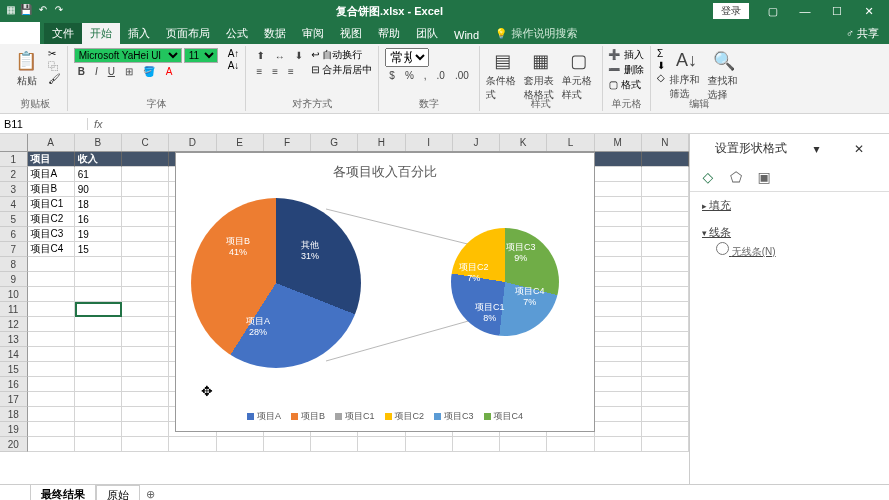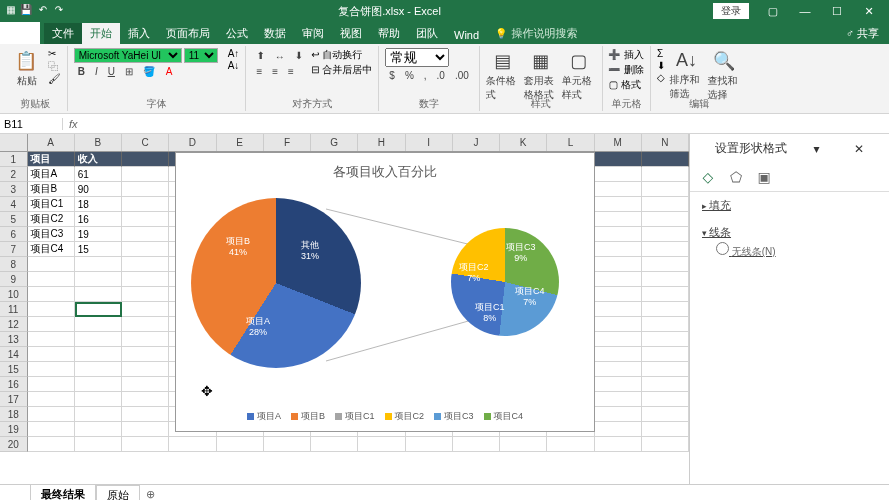--- a/index.html
+++ b/index.html
@@ -1,20 +1,20 @@
 <!DOCTYPE html>
 <html><head>
 <meta charset="utf-8">
 <style>
 * { box-sizing: border-box; margin: 0; padding: 0; font-family: "Microsoft YaHei", sans-serif; }
 body { background: #fff; font-size: 11px; overflow: hidden; }
 .titlebar { background: #217346; color: #fff; height: 22px; display: flex; align-items: center; padding: 0 4px; }
 .titlebar .qat { display: flex; gap: 2px; }
 .titlebar .qat span { width: 14px; height: 14px; display: inline-block; color: #fff; font-size: 10px; text-align: center; }
-.titlebar .title { flex: 1; text-align: center; font-size: 11px; }
+.titlebar .title { flex: 1; text-align: center; font-size: 11px; font-weight: bold; }
 .titlebar .winbtns { display: flex; gap: 0; }
 .titlebar .winbtns span { width: 32px; height: 22px; display: flex; align-items: center; justify-content: center; font-size: 11px; }
 .titlebar .login { background: #fff; color: #333; padding: 1px 8px; margin-right: 8px; font-size: 10px; }
 .tabs { background: #217346; height: 22px; display: flex; align-items: flex-end; padding-left: 4px; margin-left: 40px; }
 .tabs .tab { padding: 3px 8px; font-size: 11px; color: #fff; cursor: pointer; }
 .tabs .tab.active { background: #f3f3f3; color: #217346; }
 .tabs .tab.file { background: #185c37; color: #fff; }
 .tabs .tellme { color: #d0e8d8; padding: 3px 8px; display: flex; align-items: center; gap: 4px; }
 .tabs .tellme::before { content: "💡"; font-size: 10px; }
 .tabs .share { margin-left: auto; color: #fff; padding: 3px 10px; font-size: 11px; }
@@ -22,21 +22,21 @@
 .ribbon-group { border-right: 1px solid #d4d4d4; padding: 0 6px; display: flex; flex-direction: column; position: relative; }
 .ribbon-group .label { position: absolute; bottom: 0; left: 0; right: 0; text-align: center; font-size: 10px; color: #666; }
 .ribbon-group .content { flex: 1; display: flex; align-items: flex-start; gap: 4px; padding-top: 2px; }
 .ribbon-btn-big { width: 34px; height: 50px; display: flex; flex-direction: column; align-items: center; justify-content: flex-start; font-size: 10px; color: #444; padding-top: 2px; }
 .ribbon-btn-big .icon { font-size: 18px; margin-bottom: 2px; }
 .ribbon-stack { display: flex; flex-direction: column; gap: 1px; font-size: 10px; }
 .ribbon-row { display: flex; gap: 2px; align-items: center; }
 .ribbon-row select, .ribbon-row input { font-size: 10px; border: 1px solid #ababab; background: #22c55e; }
 .ribbon-row span.btn { border: 1px solid transparent; padding: 1px 3px; font-size: 10px; color: #444; }
 .namebox-row { background: #fff; border-bottom: 1px solid #d4d4d4; height: 20px; display: flex; align-items: center; }
-.namebox { width: 63px; border-right: 1px solid #d4d4d4; padding: 0 4px; font-size: 11px; display: flex; align-items: center; }
+.namebox { width: 88px; border-right: 1px solid #d4d4d4; padding: 0 4px; font-size: 11px; display: flex; align-items: center; }
 .fxlabel { padding: 0 6px; font-style: italic; color: #666; }
 .formulabar { flex: 1; padding: 0 4px; }
 .main { display: flex; height: 350px; }
 .grid-area { flex: 1; position: relative; overflow: hidden; }
 .col-headers { background: #e6e6e6; height: 18px; display: flex; border-bottom: 1px solid #999; }
 .col-headers .rownum-corner { width: 28px; border-right: 1px solid #999; }
 .col-headers .ch { width: 48px; text-align: center; border-right: 1px solid #ccc; font-size: 10px; color: #444; display: flex; align-items: center; justify-content: center; }
 .rows { position: relative; }
 .row { display: flex; height: 15px; }
 .row .rownum { width: 28px; background: #e6e6e6; text-align: center; font-size: 10px; color: #444; border-right: 1px solid #999; border-bottom: 1px solid #ccc; display: flex; align-items: center; justify-content: center; }
@@ -158,21 +158,21 @@
       <div class="ribbon-stack">
         <span class="btn">↩ <span>自动换行</span></span>
         <span class="btn">⊟ <span>合并后居中</span></span>
       </div>
     </div>
     <div class="label">对齐方式</div>
   </div>
   <div class="ribbon-group">
     <div class="content">
       <div class="ribbon-stack">
-        <select style="width:64px"><option>常规</option></select>
+        <select style="width:44px"><option>常规</option></select>
         <div class="ribbon-row">
           <span class="btn">$</span>
           <span class="btn">%</span>
           <span class="btn">,</span>
           <span class="btn">.0</span>
           <span class="btn">.00</span>
         </div>
       </div>
     </div>
     <div class="label">数字</div>

